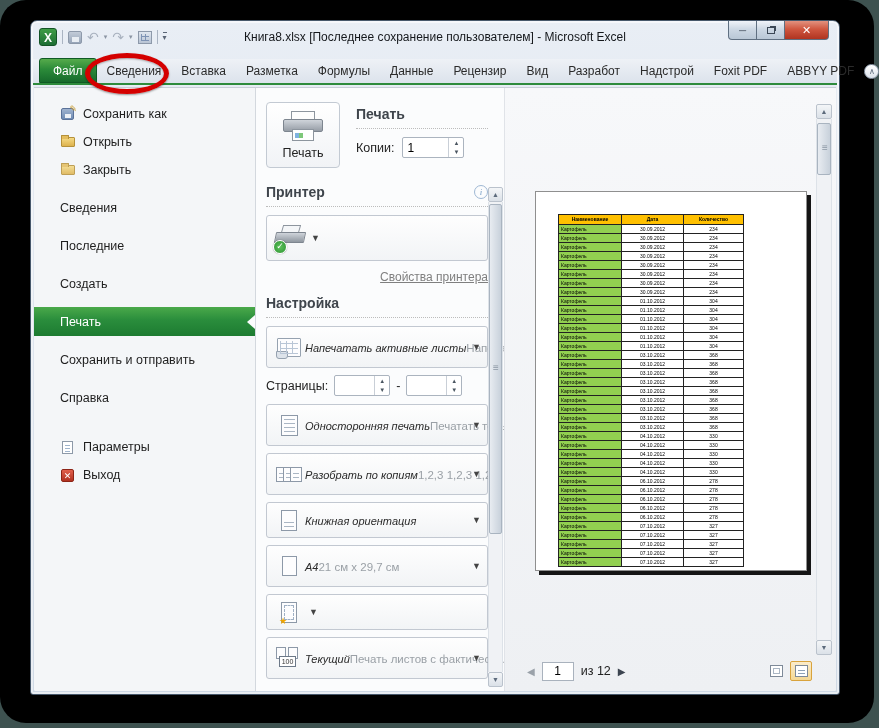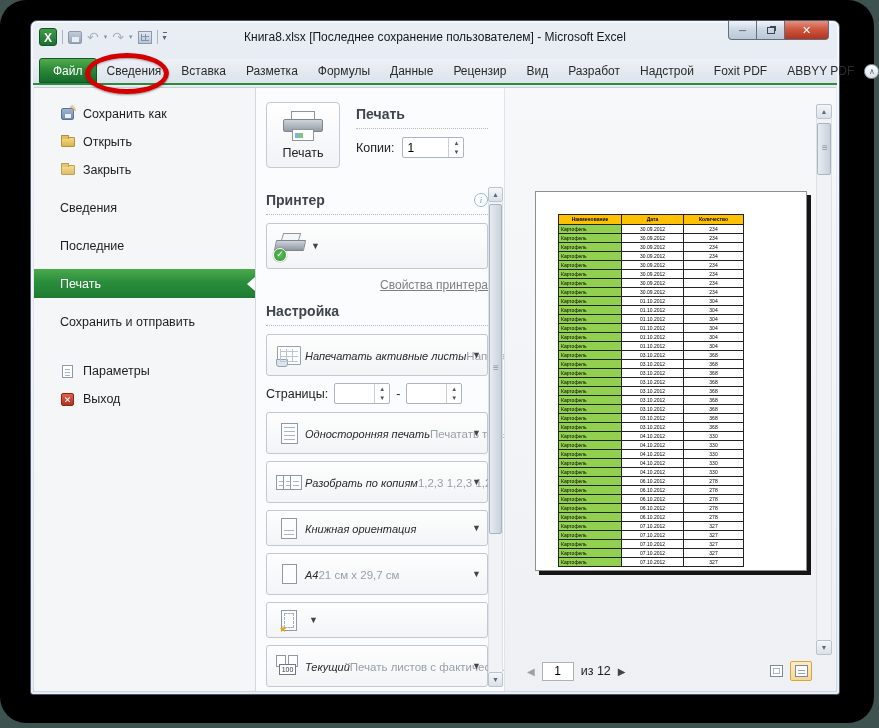--- a/index.html
+++ b/index.html
@@ -91,21 +91,21 @@
   .print-big .lbl { font-size:12.5px; color:#222; }
   .print-head-block { flex:1; padding-top:4px; }
   h2.bs-head { font-size:14px; color:#3f454c; font-weight:bold; }
   .dotted { border:none; border-top:1px dotted #bcbcbc; margin:6px 0 8px; }
   .copies-row { display:flex; align-items:center; gap:8px; font-size:12.5px; color:#222; }
   .spin { display:flex; width:62px; height:21px; border:1px solid #abb4bf; border-radius:2px; background:#fff; }
   .spin input { flex:1; min-width:0; border:none; outline:none; font-size:12px; padding:0 4px; font-family:inherit; background:transparent; }
   .spin .arrows { width:15px; border-left:1px solid #c9cfd7; display:flex; flex-direction:column; }
   .spin .arrows div { flex:1; font-size:6px; color:#4a5560; display:flex; align-items:center; justify-content:center; }
 
-  .sect { margin-top:24px; }
+  .sect { margin-top:16px; }
   .sect-head { display:flex; align-items:center; justify-content:space-between; }
   .info-ico { width:14px; height:14px; border-radius:50%; border:1px solid #9fb8d4; color:#7aa0c8; font-size:9px; font-style:italic;
     display:flex; align-items:center; justify-content:center; font-family:"Liberation Serif",serif; }
 
   .dd { width:222px; background:linear-gradient(#fefefe,#f2f4f6); border:1px solid #c2c8d1; border-radius:3px;
     display:flex; align-items:center; padding:4px 6px; margin-bottom:7px; min-height:36px; }
   .dd .ico { width:32px; display:flex; justify-content:center; flex-shrink:0; }
   .dd .txt { flex:1; min-width:0; }
   .dd .t { font-size:11px; color:#2a2a2a; white-space:nowrap; overflow:hidden;font-style:italic; }
   .dd .s { font-size:11.5px; color:#9aa0a6; white-space:nowrap; overflow:hidden; text-overflow:ellipsis; }
@@ -260,25 +260,31 @@
               <div class="folder" style="opacity:.85"></div>
             </span>
             <span>Закрыть</span>
           </div>
           <div class="sb-item section">
             <span>Сведения</span>
           </div>
           <div class="sb-item section">
             <span>Последние</span>
           </div>
+          <div class="sb-item section">
+            <span>Создать</span>
+          </div>
           <div class="sb-item section selected">
             <span>Печать</span>
           </div>
           <div class="sb-item section">
             <span>Сохранить и отправить</span>
+          </div>
+          <div class="sb-item section">
+            <span>Справка</span>
           </div>
           <div class="sb-item cmd gap">
             <span class="sb-ico">
               <div class="doc-ico"></div>
             </span>
             <span>Параметры</span>
           </div>
           <div class="sb-item cmd">
             <span class="sb-ico">
               <div class="exit-ico">✕</div>

